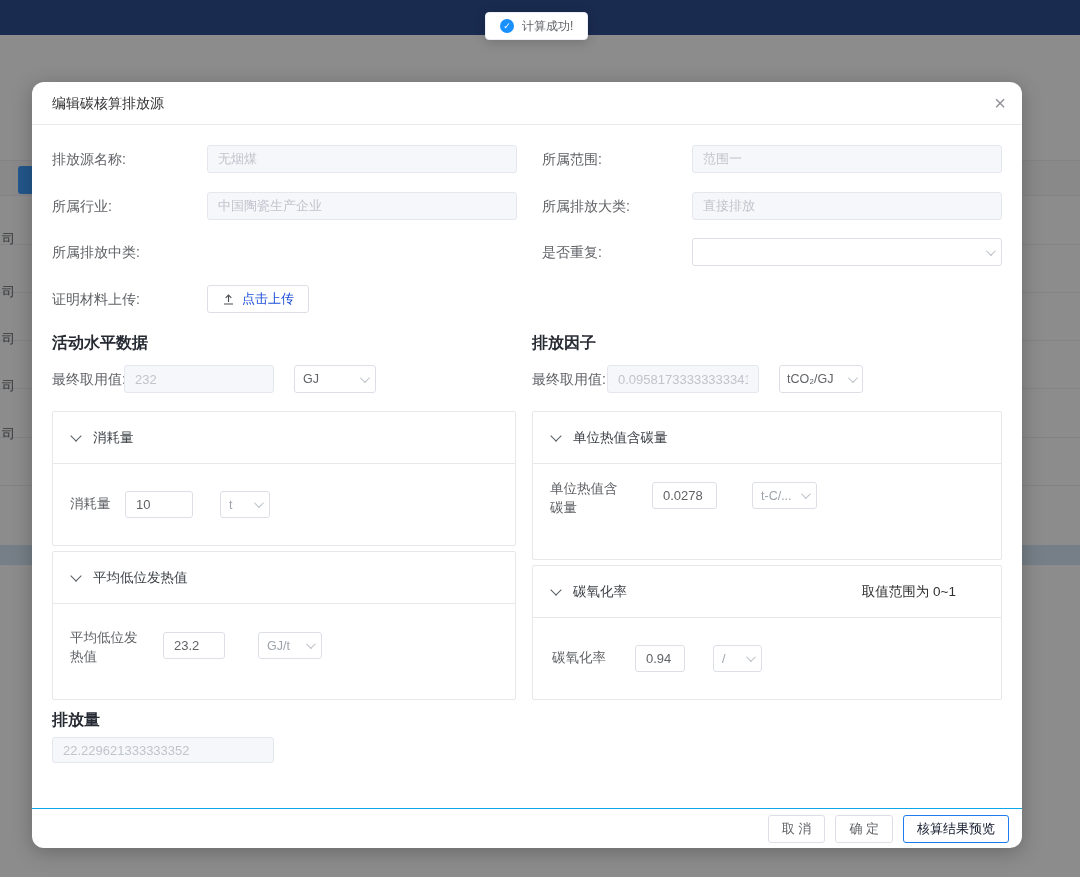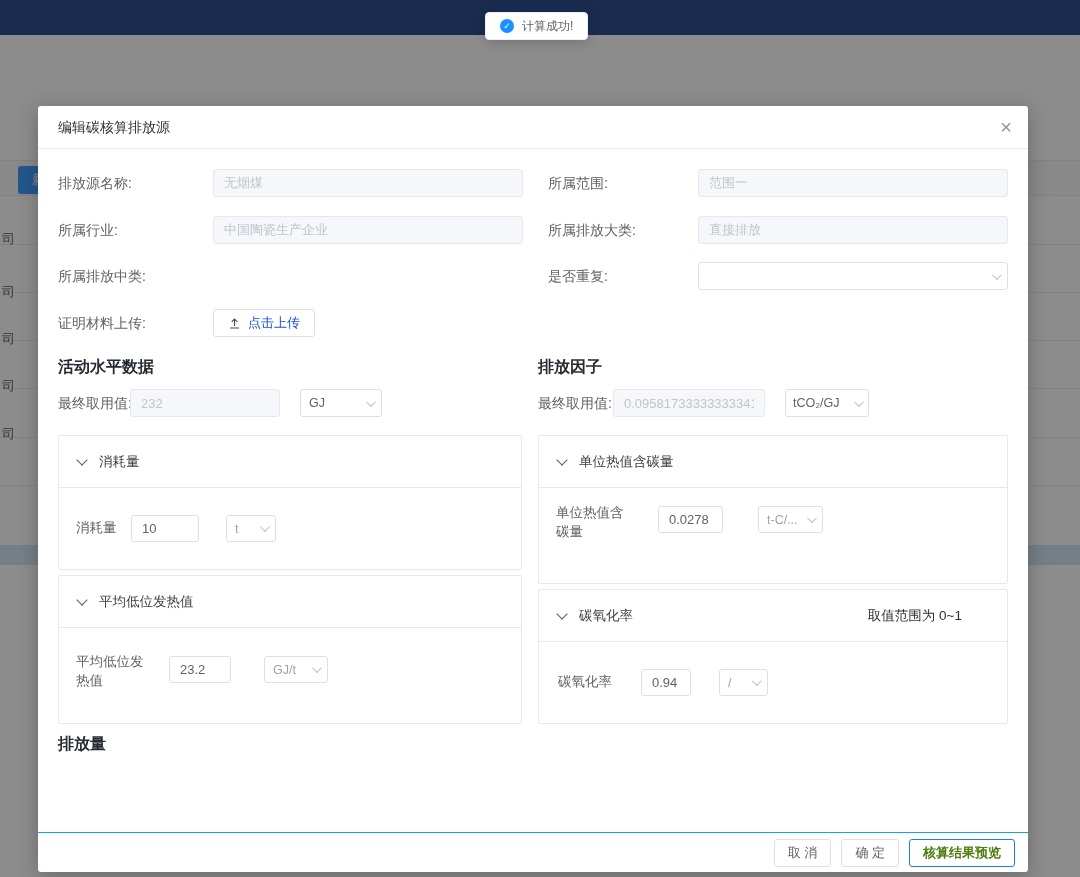--- a/index.html
+++ b/index.html
@@ -17,21 +17,21 @@
 
   
   .overlay { position:absolute; left:0; top:35px; width:1080px; height:842px; background:rgba(0,0,0,0.45); z-index:10; }
 
   
   .toast { position:absolute; left:485px; top:12px; height:28px; background:#fff; border:1px solid #ebeef5; border-radius:4px; box-shadow:0 2px 12px rgba(0,0,0,0.18); display:flex; align-items:center; gap:8px; padding:0 14px; z-index:50; }
   .toast-icon { width:14px; height:14px; border-radius:50%; background:#1890ff; color:#fff; font-size:9px; line-height:14px; text-align:center; flex:0 0 auto; }
   .toast-text { font-size:12px; color:#606266; white-space:nowrap; }
 
   
-  .modal { position:absolute; left:38px; top:82px; width:990px; height:766px; background:#fff; border-radius:3px; box-shadow:0 4px 20px rgba(0,0,0,0.25); z-index:20;margin-top:24px; }
+  .modal { position:absolute; left:32px; top:82px; width:990px; height:766px; background:#fff; border-radius:12px; box-shadow:0 4px 20px rgba(0,0,0,0.25); z-index:20; }
   .modal-head { position:absolute; left:0; top:0; width:990px; height:43px; border-bottom:1px solid #e8eaee; }
   .modal-title { position:absolute; left:20px; top:13px; font-size:14px; color:#303133; }
   .modal-close { position:absolute; right:16px; top:8px; font-size:20px; color:#909399; cursor:pointer; line-height:26px; background:none; border:none; font-family:inherit; }
 
   .lbl { position:absolute; font-size:14px; color:#606266; line-height:28px; white-space:nowrap; }
   .inp { position:absolute; height:28px; border:1px solid #dcdfe6; border-radius:3px; background:#fff; font-size:13px; color:#606266; padding:0 10px; font-family:inherit; outline:none; }
   .inp.dis { background:#f5f7fa; border-color:#e4e7ed; color:#c0c4cc; }
   .sel { position:absolute; height:28px; border:1px solid #dcdfe6; border-radius:3px; background:#fff; display:flex; align-items:center; padding:0 8px; font-size:12.5px; color:#606266; cursor:pointer; }
   .sel .sel-txt { flex:1; white-space:nowrap; overflow:hidden; }
   .sel.lite { color:#9da3aa; }
@@ -44,21 +44,21 @@
   .card { position:absolute; border:1px solid #e6e8ec; background:#fff; border-radius:2px; }
   .card-head { position:relative; height:52px; border-bottom:1px solid #e6e8ec; display:flex; align-items:center; padding-left:19px; gap:13px; }
   .card-head .ctitle { font-size:13.5px; color:#3c4046; }
   .card-chev { width:8px; height:8px; border-right:1.5px solid #5a5e64; border-bottom:1.5px solid #5a5e64; transform:rotate(45deg); cursor:pointer; flex:0 0 auto; margin-top:-4px; }
   .card-body { position:relative; }
   .card-lbl { position:absolute; font-size:13.5px; color:#606266; line-height:19px; }
   .card-hint { position:absolute; right:45px; top:0; height:52px; line-height:52px; font-size:13.5px; color:#303133; }
 
   .footer { position:absolute; left:0; top:726px; width:990px; height:40px; border-top:1px solid #0ea5e9; display:flex; align-items:center; justify-content:flex-end; gap:10px; padding-right:13px; }
   .btn { height:28px; padding:0 13px; background:#fff; border:1px solid #dcdfe6; border-radius:3px; font-size:13px; color:#606266; cursor:pointer; font-family:inherit; white-space:nowrap; }
-  .btn.primary-line { color:#4d7c0f; border-color:#1f7cf0; font-weight:700; }
+  .btn.primary-line { color:#0f172a; border-color:#1f7cf0; font-weight:400; }
 </style>
 </head>
 <body>
 
 <div class="stage">
 
   <div class="topbar"></div>
   <div class="bg-page">
     <div class="bg-headband"></div>
     <button class="bg-add-btn">新增</button>
@@ -186,20 +186,21 @@
         <span class="card-lbl" style="left:19px; top:30px;">碳氧化率</span>
         <input class="inp" style="left: 102px; top: 27px; width: 50px; height: 27px;" value="0.94">
         <div class="sel lite" style="left:180px; top:27px; width:49px; height:27px;">
           <span class="sel-txt">/</span>
           <span class="chev"></span>
         </div>
       </div>
     </div>
 
     <span class="sec-title" style="left:20px; top:628px;">排放量</span>
+    <input class="inp dis" style="left: 20px; top: 655px; width: 222px; height: 26px;" readonly="" value="22.229621333333352">
 
     <div class="footer">
       <button class="btn">取 消</button>
       <button class="btn">确 定</button>
       <button class="btn primary-line">核算结果预览</button>
     </div>
   </div>
 
 </div>
 

